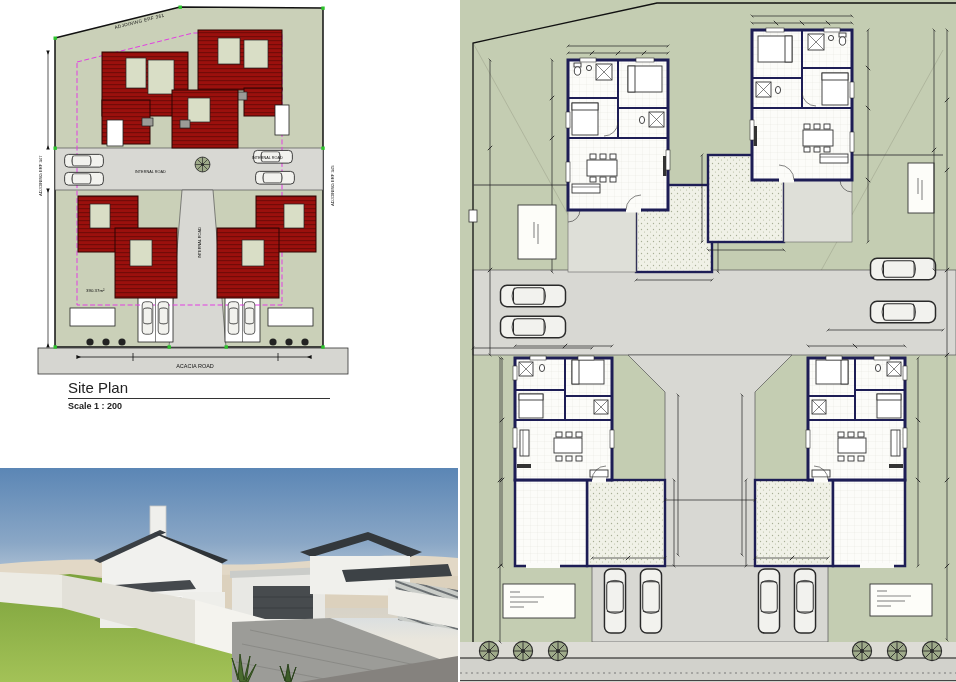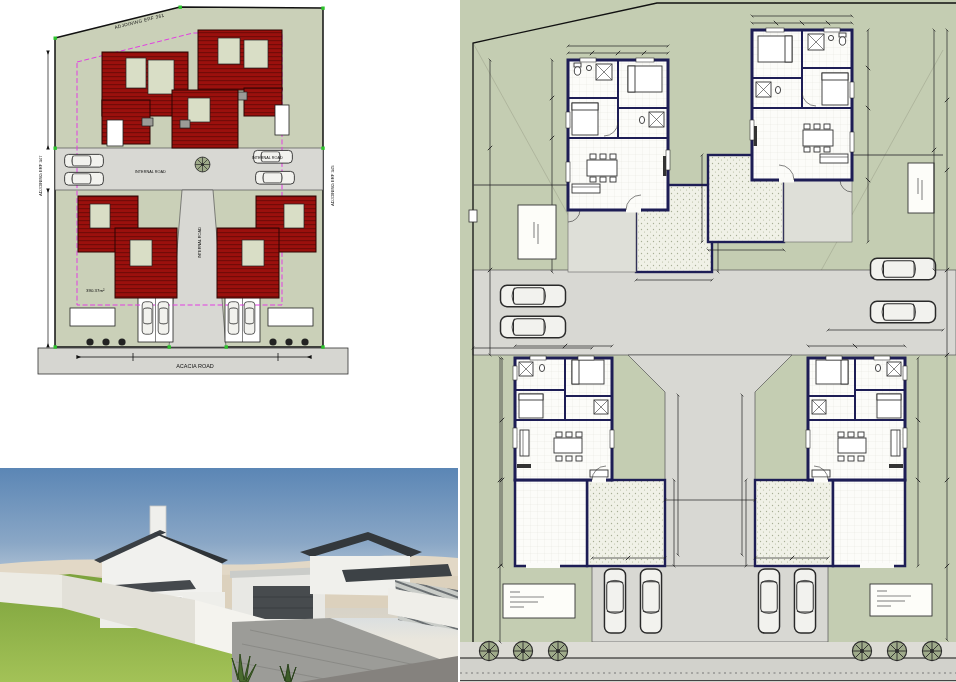--- a/index.html
+++ b/index.html
@@ -154,20 +154,25 @@
 
     <text transform="translate(85,29) rotate(-14)" font-size="4.6" letter-spacing="0.4" class="sptext">ADJOINING ERF 361</text>
     <text transform="translate(12,196) rotate(-90)" font-size="4.2" class="sptext">ADJOINING ERF 347</text>
     <text transform="translate(304,206) rotate(-90)" font-size="4.2" class="sptext">ADJOINING ERF 345</text>
     <text x="105" y="173" font-size="3.8" class="sptext">INTERNAL ROAD</text>
     <text x="222" y="159" font-size="3.8" class="sptext">INTERNAL ROAD</text>
     <text transform="translate(171,258) rotate(-90)" font-size="3.8" class="sptext">INTERNAL ROAD</text>
     <text x="56" y="292" font-size="4.4" class="sptext">390.37m²</text>
   </svg>
 
+  <div class="title-block">
+    <div class="t">Site Plan</div>
+    <div class="rule"></div>
+    <div class="s">Scale 1 : 200</div>
+  </div>
 
   <svg class="abs" style="left:460px;top:0" width="496" height="682" viewBox="0 0 496 682">
     <defs>
       <pattern id="tile" width="7" height="7" patternUnits="userSpaceOnUse">
         <rect width="7" height="7" fill="#fcfcf9"></rect>
         <path d="M7,0 H0 V7" stroke="#e3e3da" stroke-width="0.5" fill="none"></path>
       </pattern>
       <pattern id="stip" width="6" height="6" patternUnits="userSpaceOnUse">
         <rect width="6" height="6" fill="#f0f1e7"></rect>
         <circle cx="1.5" cy="1.5" r="0.65" fill="#a8b096"></circle>

